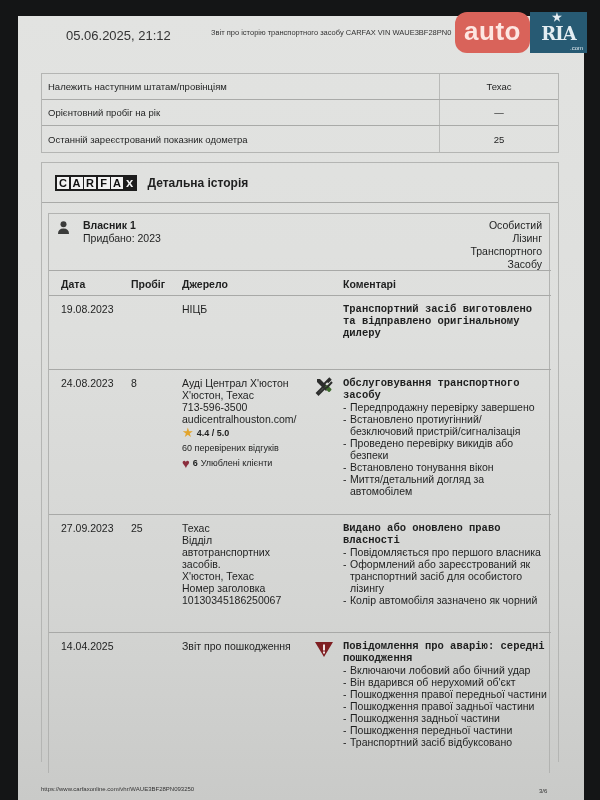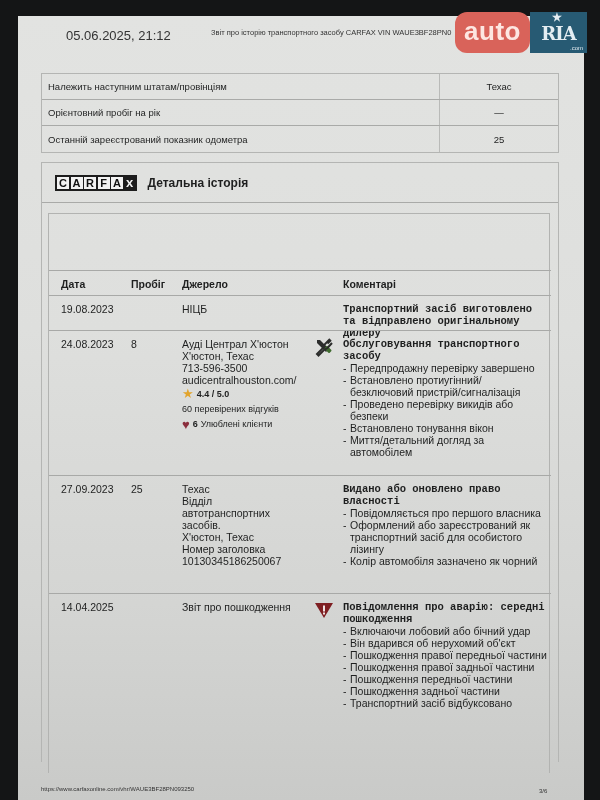--- a/index.html
+++ b/index.html
@@ -117,37 +117,51 @@
         <span>A</span>
         <span>R</span>
         <span>F</span>
         <span>A</span>
         <span class="x">x</span>
       </div>
       <div class="hist-title">Детальна історія</div>
     </div>
 
     <div class="owner-box">
+      <div class="owner-head">
+        <svg class="owner-icon" viewBox="0 0 11 13">
+          <circle cx="5.5" cy="3.3" r="3" fill="#3a3b3a"></circle>
+          <path d="M0 13 Q0 7.5 5.5 7.5 Q11 7.5 11 13 Z" fill="#3a3b3a"></path>
+        </svg>
+        <div class="owner-name">Власник 1</div>
+        <div class="owner-purchased">Придбано: 2023</div>
+        <div class="owner-type">
+          <div>Особистий</div>
+          <div>Лізинг</div>
+          <div>Транспортного</div>
+          <div>Засобу</div>
+        </div>
+      </div>
 
       <div class="tbl">
         <div class="trow thead">
           <div class="c-date">Дата</div>
           <div class="c-mile">Пробіг</div>
           <div class="c-src">Джерело</div>
           <div class="c-com">Коментарі</div>
         </div>
 
         <div class="trow" style="height:35px;">
           <div class="c-date cell">19.08.2023</div>
           <div class="c-mile cell"></div>
           <div class="c-src cell">НІЦБ</div>
           <div class="c-com cell com-title">Транспортний засіб виготовлено та відправлено оригінальному дилеру</div>
         </div>
 
-        <div class="trow" style="height:145px;">
+        <div class="trow" style="height:145px;margin-top:39px;">
           <div class="c-date cell">24.08.2023</div>
           <div class="c-mile cell">8</div>
           <div class="c-src cell">
             <div>Ауді Централ Х'юстон</div>
             <div>Х'юстон, Техас</div>
             <div>713-596-3500</div>
             <div>audicentralhouston.com/</div>
             <div class="rating">
               <span class="star">★</span>
               <span>4.4 / 5.0</span>
@@ -202,22 +216,22 @@
             <path d="M1 3 L19 3 L10 18 Z" fill="#7e1f22"></path>
             <rect x="9" y="5.5" width="2" height="6" fill="#f1e3e3"></rect>
             <rect x="9" y="12.5" width="2" height="2" fill="#f1e3e3"></rect>
           </svg>
           <div class="c-com cell">
             <div class="com-title">Повідомлення про аварію: середні пошкодження</div>
             <div class="com-item">Включаючи лобовий або бічний удар</div>
             <div class="com-item">Він вдарився об нерухомий об'єкт</div>
             <div class="com-item">Пошкодження правої передньої частини</div>
             <div class="com-item">Пошкодження правої задньої частини</div>
+            <div class="com-item">Пошкодження задньої частини</div>
             <div class="com-item">Пошкодження передньої частини</div>
-            <div class="com-item">Пошкодження задньої частини</div>
             <div class="com-item">Транспортний засіб відбуксовано</div>
           </div>
         </div>
       </div>
     </div>
   </div>
 
   <div class="footer-url">https://www.carfaxonline.com/vhr/WAUE3BF28PN093250</div>
   <div class="footer-page">3/6</div>
 </div>

